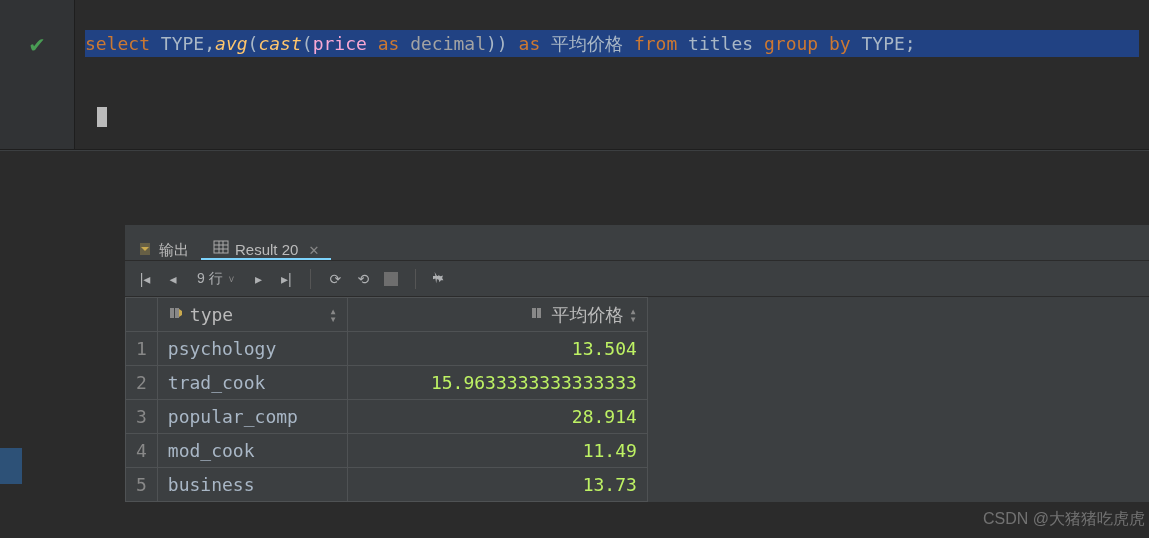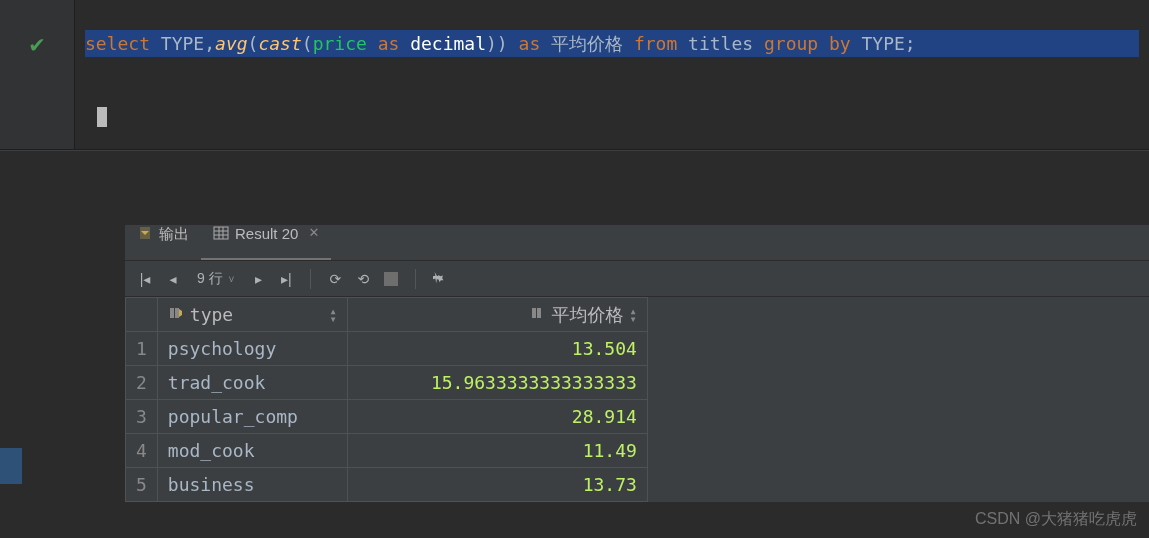--- a/index.html
+++ b/index.html
@@ -36,22 +36,22 @@
   padding: 30px 10px;
   font-size: 18px;
   line-height: 1.5;
 }
 .code-line {
   white-space: pre;
 }
 .hl-select { background: #214283; }
 .kw { color: #cc7832; }
 .fn { color: #ffc66d; font-style: italic; margin-top: 40px; }
-.id { color: #22c55e; }
-.ty { color: #ffffff; }
+.id { color: #f9a8d4; }
+.ty { color: #a3a3a3; }
 .txt { color: #a9b7c6; }
 .punc { color: #a9b7c6; }
 .zhcol { color: #a9b7c6; }
 .cursor-block {
   display: inline-block;
   width: 10px;
   height: 20px;
   background: #bbbbbb;
   margin-top: 50px;
   margin-left: 12px;
@@ -69,27 +69,27 @@
   display: flex;
   align-items: center;
   height: 36px;
   background: #3c3f41;
   border-bottom: 1px solid #2b2b2b;
   font-family: "Segoe UI", sans-serif;
   font-size: 15px;
 }
 .tab {
   display: flex;
-  align-items: flex-start;
+  align-items: flex-end;
   gap: 6px;
   padding: 0 12px;
   height: 100%;
   color: #bbbbbb;
 }
-.tab.active { border-bottom: 2px solid #737373; }
+.tab.active { border-bottom: 2px solid #7dd3fc; }
 .tab-icon-output { color: #c9a94e; }
 .tab-icon-result { color: #aaaaaa; }
 .close-x { color: #888; font-size: 13px; margin-left: 4px; }
 .toolbar-row {
   display: flex;
   align-items: center;
   height: 36px;
   background: #3c3f41;
   border-bottom: 1px solid #2b2b2b;
   padding: 0 8px;
@@ -162,21 +162,21 @@
 .col-icon { color: #888; }
 .sort-arrows {
   font-size: 12px;
   line-height: 8px;
   color: #888;
   display: flex;
   flex-direction: column;
 }
 .watermark {
   position: absolute;
-  right: 12px;
+  right: 4px;
   bottom: 8px;
   color: rgba(200,200,200,0.45);
   font-family: "Segoe UI", sans-serif;
   font-size: 16px;
 }
 .left-blue-strip {
   position: absolute;
   left: 0;
   top: 448px;
   width: 22px;

